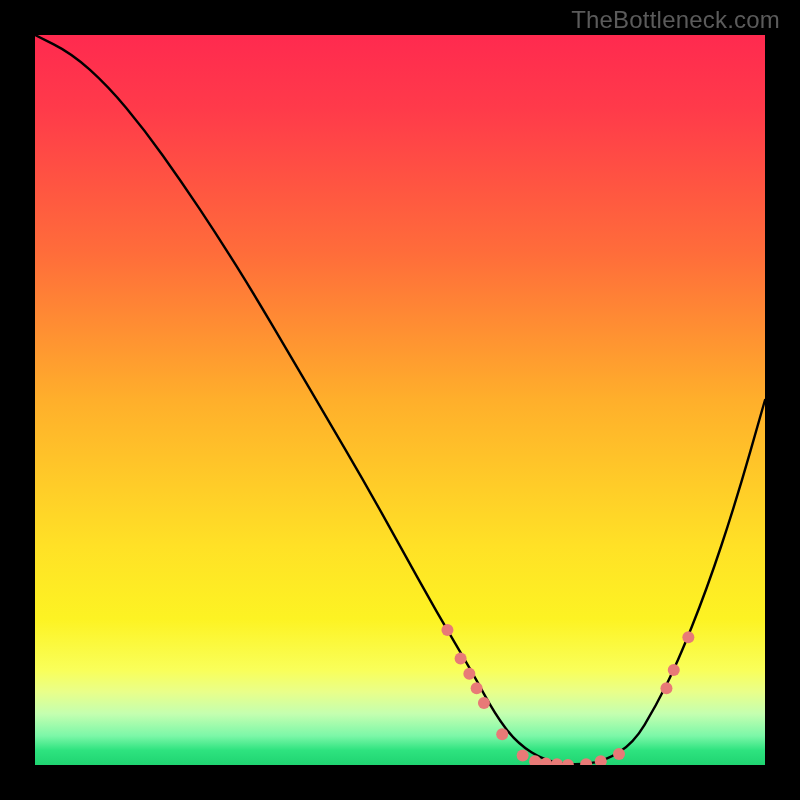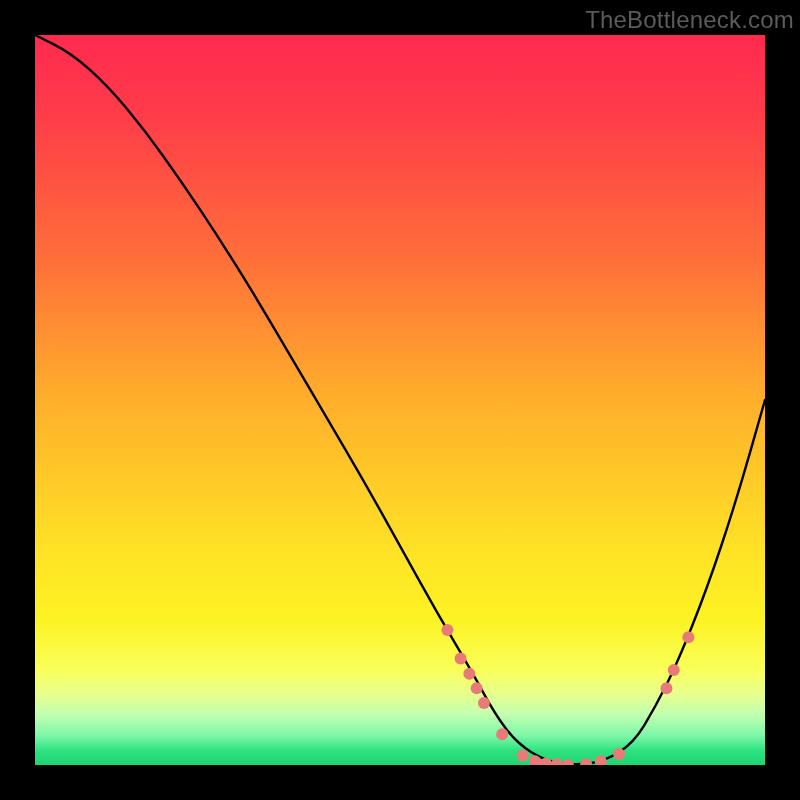--- a/index.html
+++ b/index.html
@@ -45,21 +45,21 @@
       #e9ff8a 90%,
       #c4ffb0 93%,
       #7cf7a8 96%,
       #2ee37f 98%,
       #1fd471 100%
     );
   }
   .watermark {
     position: absolute;
     top: 6px;
-    right: 6px;
+    right: 20px;
     color: #5b5b5b;
     font-size: 24px;
     font-weight: 500;
     letter-spacing: 0.2px;
     user-select: none;
   }
   svg.curve {
     position: absolute;
     left: 0;
     top: 0;

